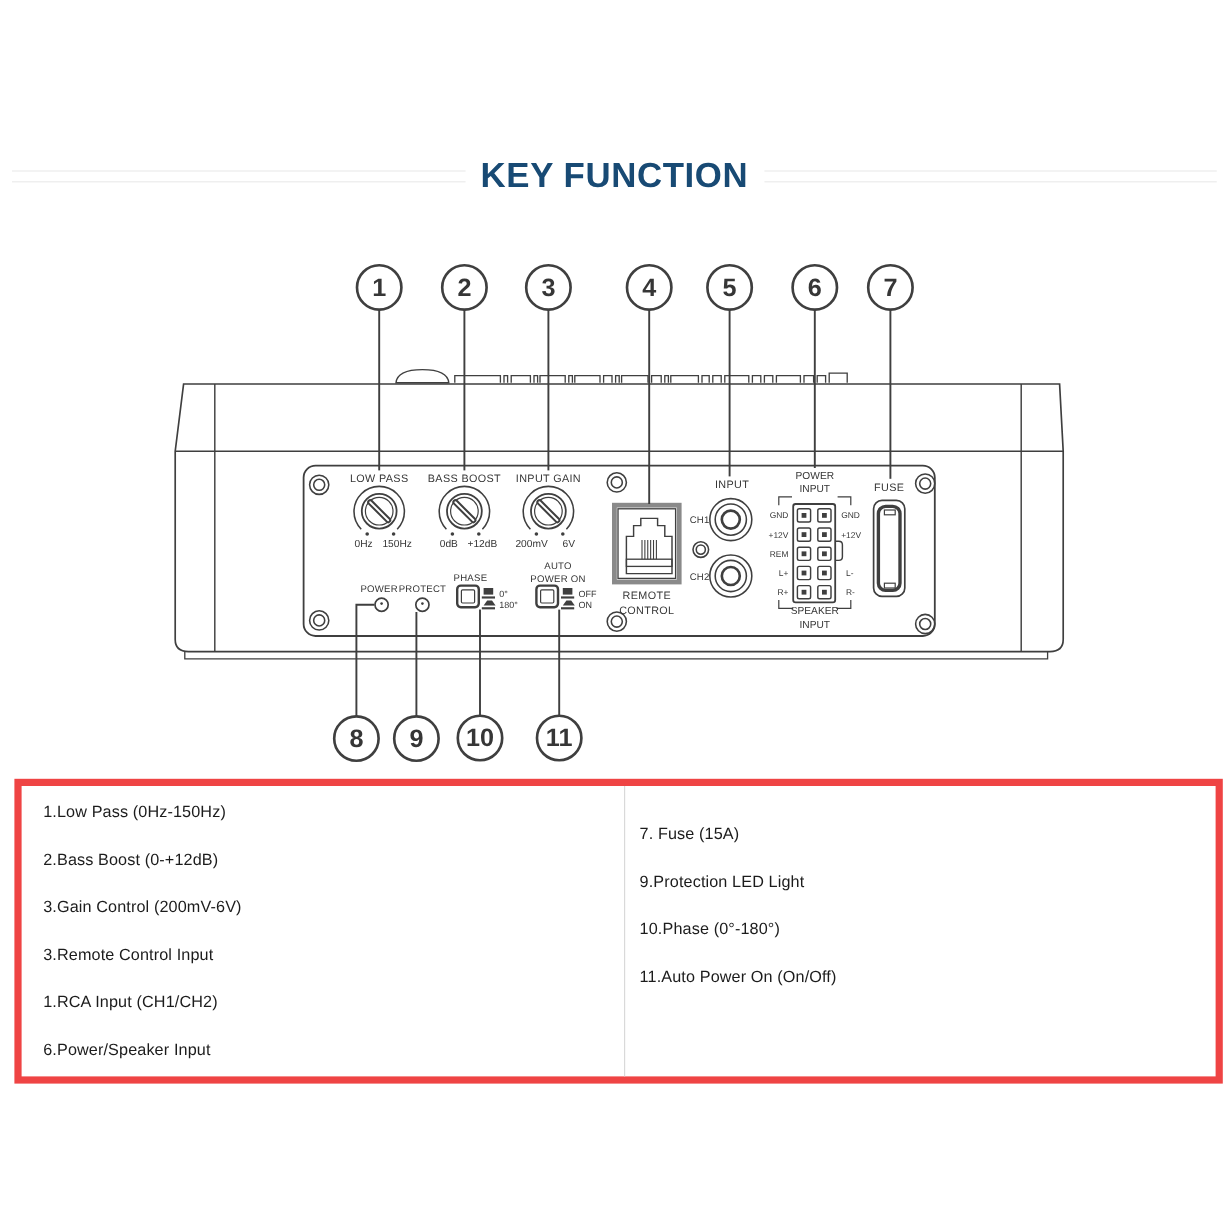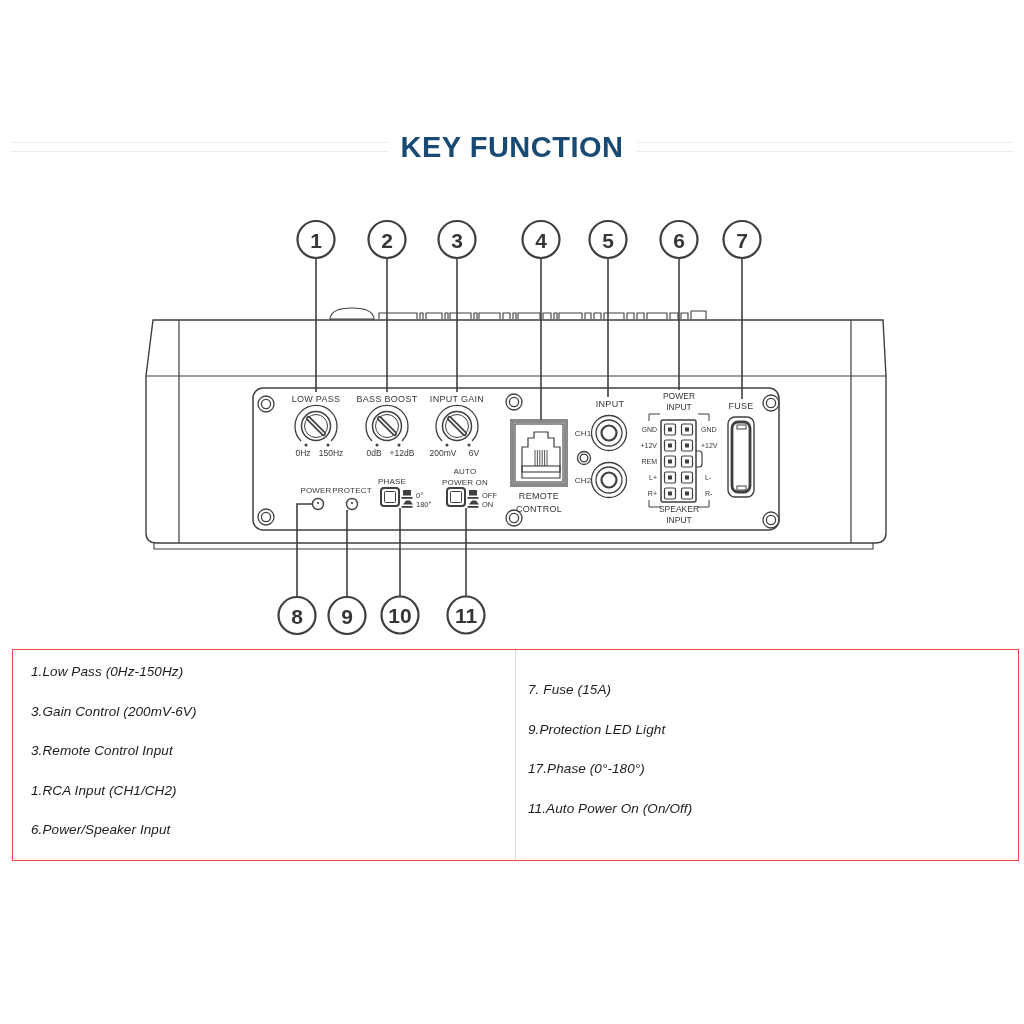--- a/index.html
+++ b/index.html
@@ -15,22 +15,22 @@
   
   #diagram{position:absolute;left:0;top:208px;width:1024px;height:444px;}
   #diagram text{font-family:"Liberation Sans",sans-serif;fill:#363636;stroke:none;}
   .lbl9{font-size:9px;letter-spacing:.3px;}
   .lbl85{font-size:8.5px;}
   .lbl8{font-size:8px;letter-spacing:.2px;}
   .lbl75{font-size:7.5px;}
   .lbl7{font-size:7px;}
   .num{font-size:21px;font-weight:bold;fill:#262626;}
   
-  .legend-box{position:absolute;left:12px;top:649px;width:1007px;height:212px;
-              box-sizing:border-box;border:1px solid #ef4444;display:flex;background:#fff;font-style:italic;}
+  .legend-box{position:absolute;left:12px;top:649px;width:1007px;height:254px;
+              box-sizing:border-box;border:6px solid #ef4444;display:flex;background:#fff;}
   .legend-left{width:503px;box-sizing:border-box;border-right:1px solid #d9d9d9;
                padding:2px 0 0 18px;}
   .legend-right{flex:1;padding:20px 0 0 12px;}
   .legend-box ul{list-style:none;margin:0;padding:0;}
   .legend-box li{height:39.5px;display:flex;align-items:center;
                  font-size:13.5px;color:#1c1c1c;letter-spacing:.1px;}
 </style>
 </head>
 <body>
 
@@ -310,29 +310,30 @@
           </g>
       </g>
 
     </g>
   </svg>
 
   <div class="legend-box">
     <div class="legend-left">
       <ul>
         <li>1.Low Pass (0Hz-150Hz)</li>
+        <li>2.Bass Boost (0-+12dB)</li>
         <li>3.Gain Control (200mV-6V)</li>
         <li>3.Remote Control Input</li>
         <li>1.RCA Input (CH1/CH2)</li>
         <li>6.Power/Speaker Input</li>
       </ul>
     </div>
     <div class="legend-right">
       <ul>
         <li>7. Fuse (15A)</li>
         <li>9.Protection LED Light</li>
-        <li>17.Phase (0°-180°)</li>
+        <li>10.Phase (0°-180°)</li>
         <li>11.Auto Power On (On/Off)</li>
       </ul>
     </div>
   </div>
 
 </div>
 
 </body></html>

